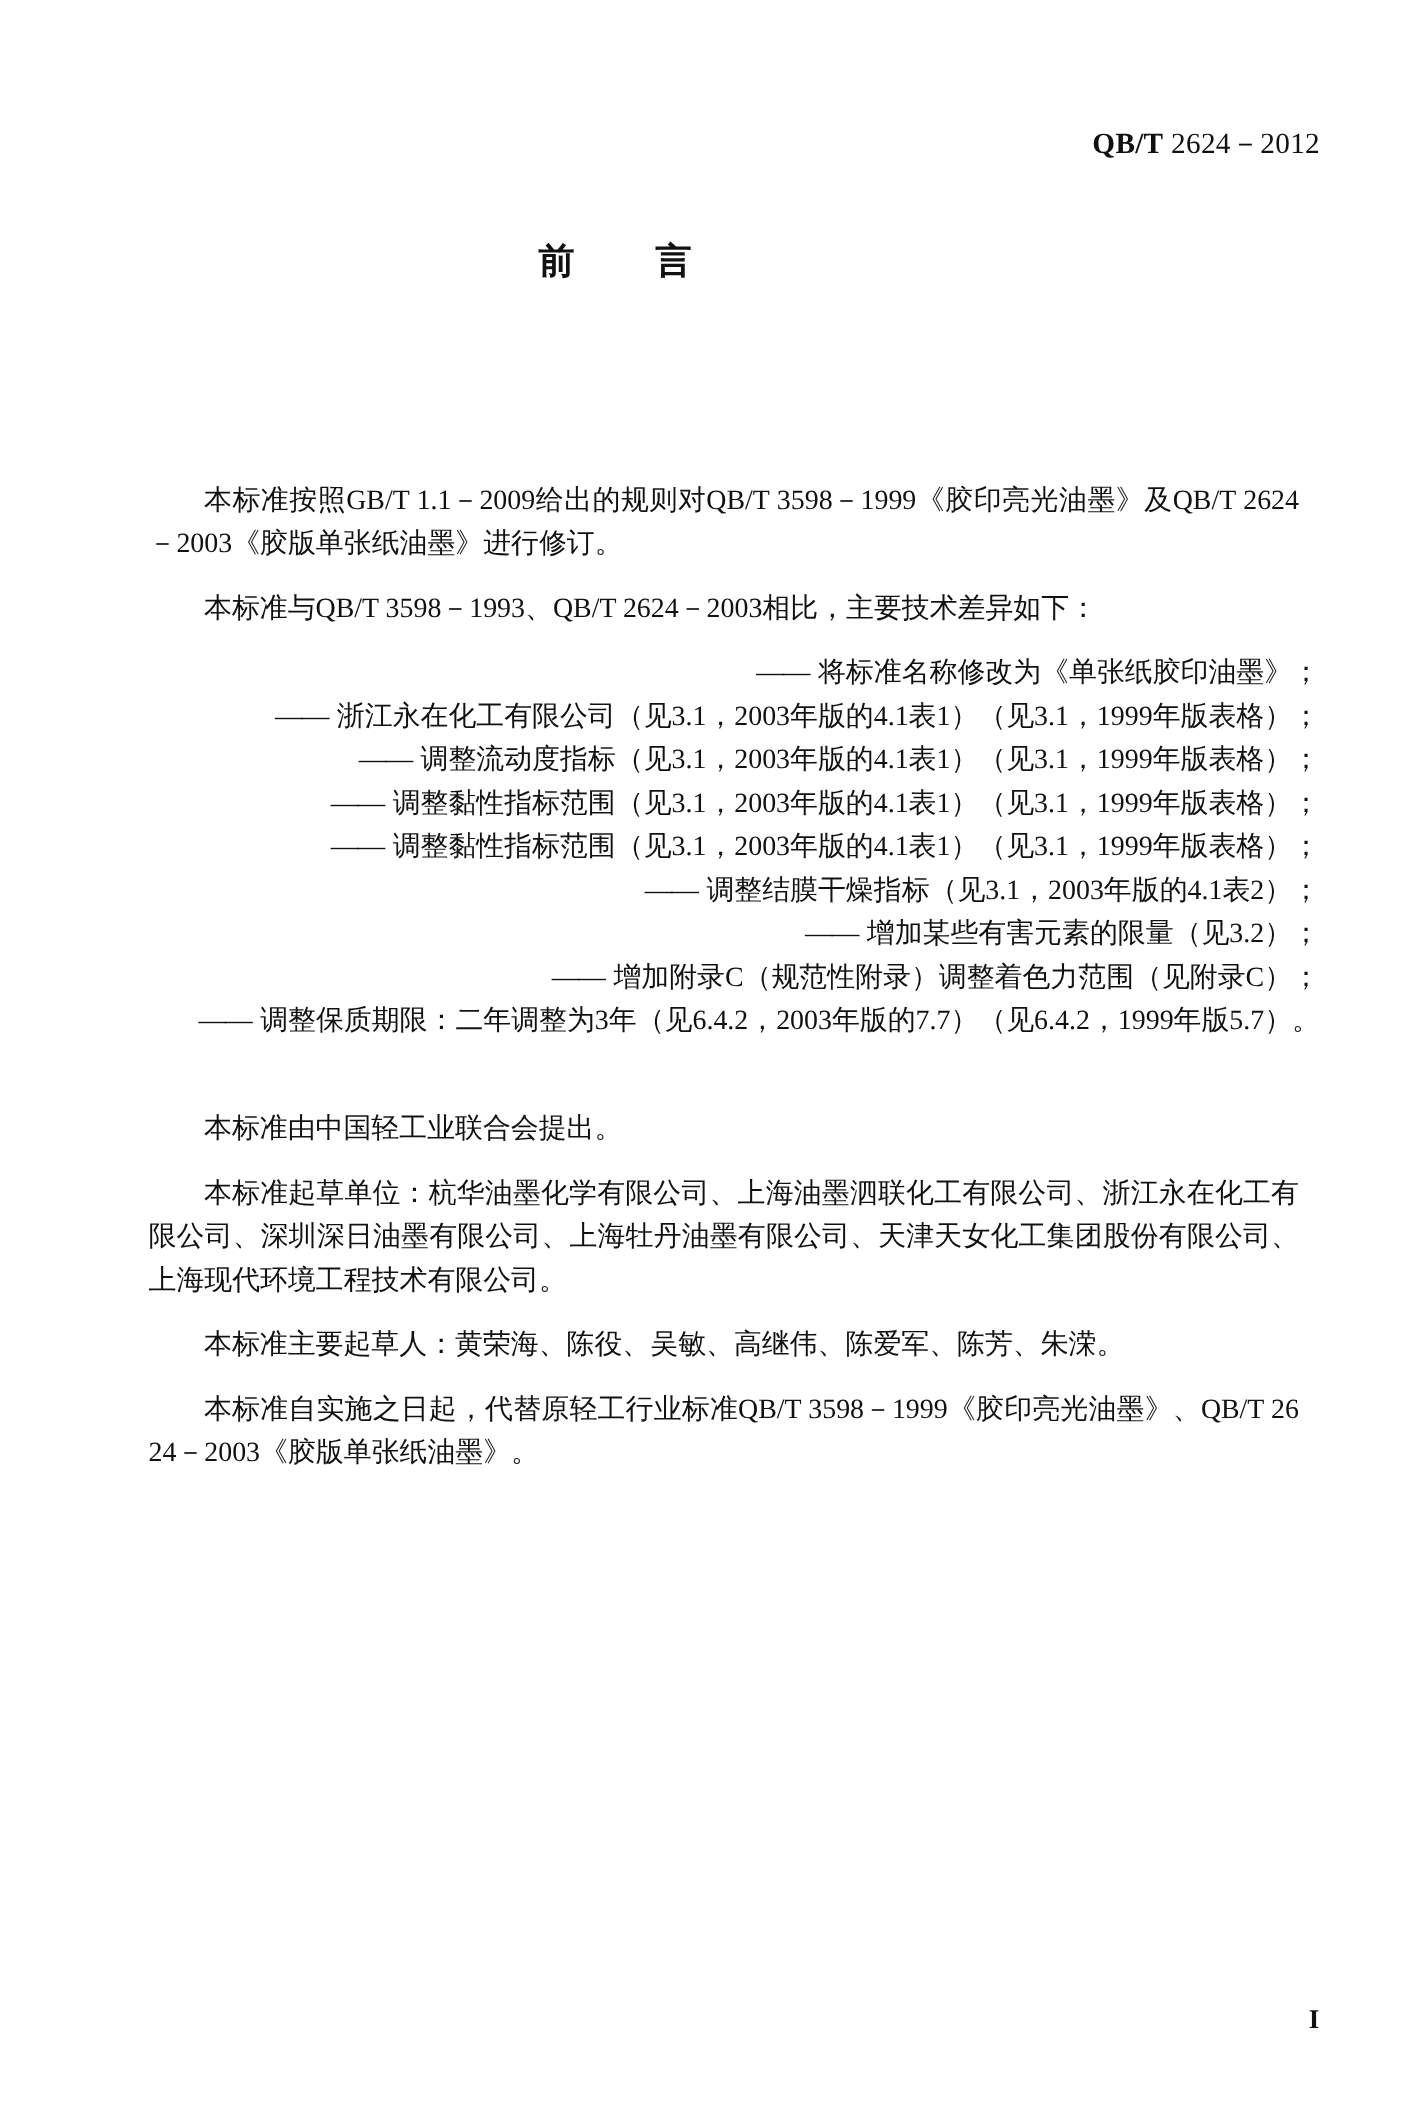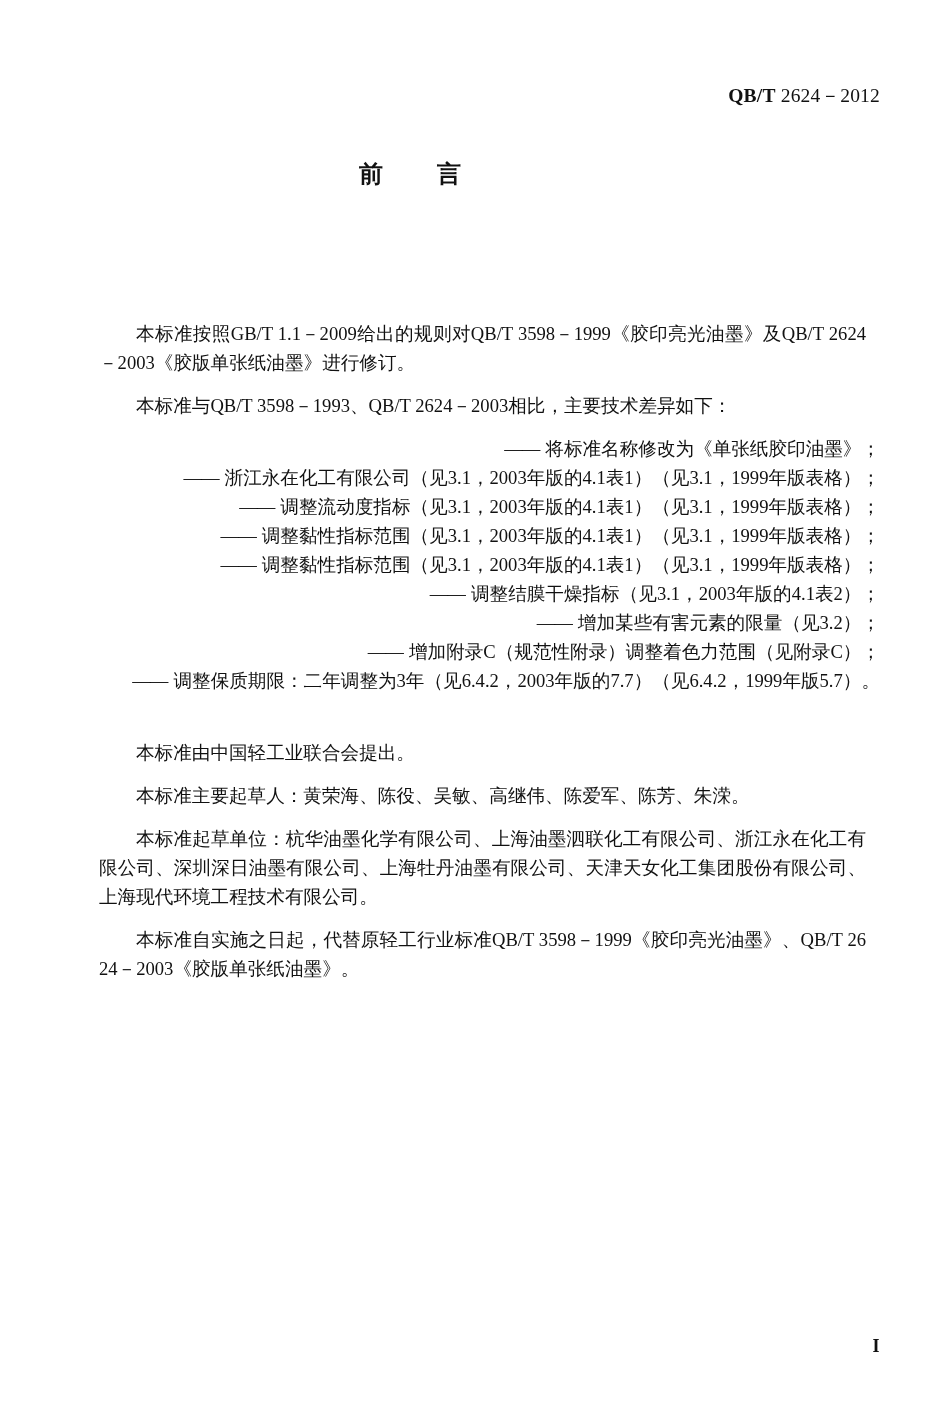--- a/index.html
+++ b/index.html
@@ -128,22 +128,22 @@
       <li class="dash-item"><span class="dash-mark">——</span><span>调整黏性指标范围（见3.1，2003年版的4.1表1）（见3.1，1999年版表格）；</span></li>
       <li class="dash-item"><span class="dash-mark">——</span><span>调整结膜干燥指标（见3.1，2003年版的4.1表2）；</span></li>
       <li class="dash-item"><span class="dash-mark">——</span><span>增加某些有害元素的限量（见3.2）；</span></li>
       <li class="dash-item"><span class="dash-mark">——</span><span>增加附录C（规范性附录）调整着色力范围（见附录C）；</span></li>
       <li class="dash-item"><span class="dash-mark">——</span><span>调整保质期限：二年调整为3年（见6.4.2，2003年版的7.7）（见6.4.2，1999年版5.7）。</span></li>
     </ul>
 
     <div class="gap-block"></div>
 
     <p class="para">本标准由中国轻工业联合会提出。</p>
+    <p class="para">本标准起草单位：杭华油墨化学有限公司、上海油墨泗联化工有限公司、浙江永在化工有限公司、深圳深日油墨有限公司、上海牡丹油墨有限公司、天津天女化工集团股份有限公司、上海现代环境工程技术有限公司。</p>
     <p class="para">本标准主要起草人：黄荣海、陈役、吴敏、高继伟、陈爱军、陈芳、朱溁。</p>
-    <p class="para">本标准起草单位：杭华油墨化学有限公司、上海油墨泗联化工有限公司、浙江永在化工有限公司、深圳深日油墨有限公司、上海牡丹油墨有限公司、天津天女化工集团股份有限公司、上海现代环境工程技术有限公司。</p>
     <p class="para">本标准自实施之日起，代替原轻工行业标准QB/T 3598－1999《胶印亮光油墨》、QB/T 2624－2003《胶版单张纸油墨》。</p>
 
   </div>
 
   <div class="footer">
     <span class="page-number">I</span>
   </div>
 
 </div>
 

